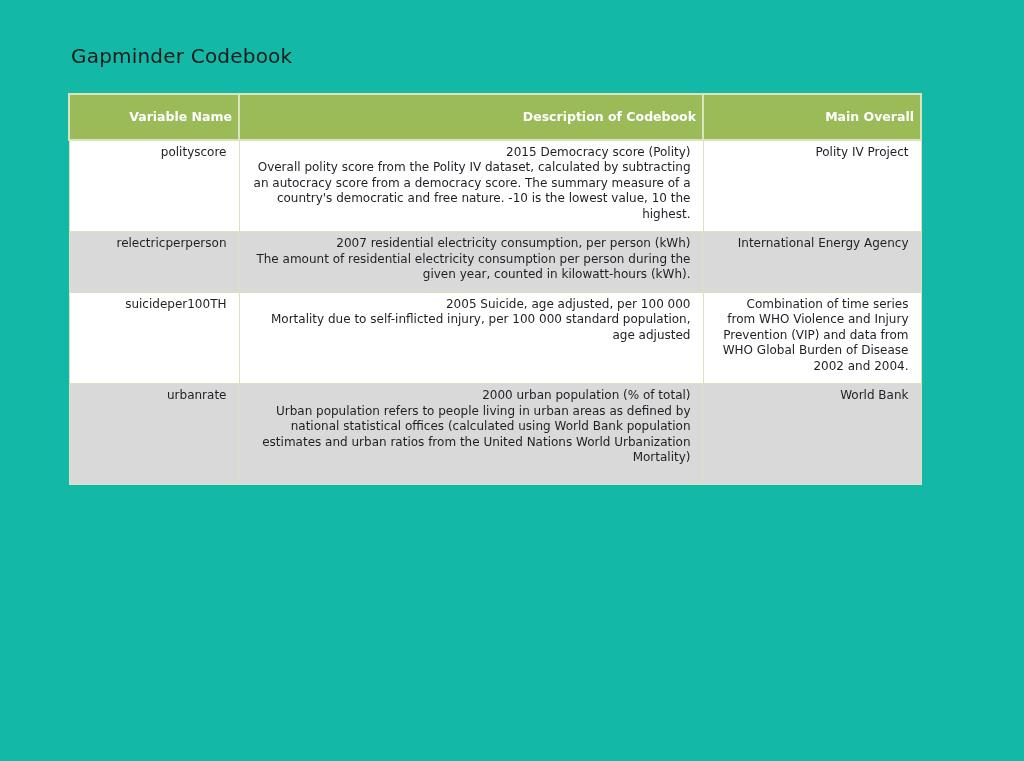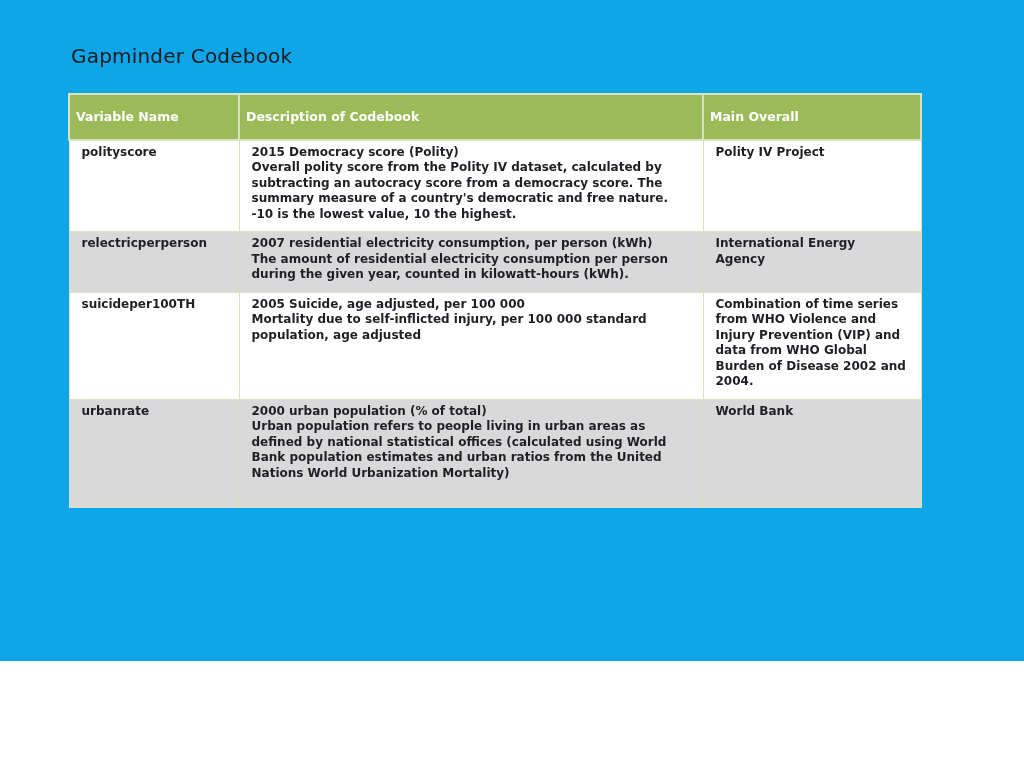--- a/index.html
+++ b/index.html
@@ -10,22 +10,22 @@
   body {
     width: 1024px;
     height: 761px;
     font-family: "DejaVu Sans", "Liberation Sans", sans-serif;
     color: var(--text, #1f1f26);
     overflow: hidden;
   }
   .page {
     position: relative;
     width: 1024px;
-    height: 661px;
-    background: #0ea5e9;
+    height: 761px;
+    background: #14b8a6;
   }
   .page-title {
     position: absolute;
     left: 71px;
     top: 44px;
     font-size: 20px;
     font-weight: 400;
     color: #1c1c1c;
     letter-spacing: 0.2px;
   }
@@ -41,34 +41,33 @@
   }
   .codebook-table col.col-variable { width: 170px; }
   .codebook-table col.col-description { width: 464px; }
   .codebook-table col.col-source { width: 218px; }
 
   .codebook-table th {
     background: var(--header_bg, #9bbb59);
     color: var(--header_text, #ffffff);
     font-weight: 700;
     font-size: 12.5px;
-    text-align: left;
+    text-align: right;
     padding: 14px 6px;
     border: 2px solid var(--border, #d7e4bd);
   }
   .codebook-table td {
     vertical-align: top;
-    text-align: left;
+    text-align: right;
     padding: 4px 12px 9px 12px;
     border: 1.5px solid var(--border, #d7e4bd);
-    font-weight: bold;
   }
   .codebook-table tr.row-even td { background: var(--row_bg, #ffffff); }
   .codebook-table tr.row-odd  td { background: var(--row_alt_bg, #d9d9d9); }
-  .codebook-table tr.row-last td { padding-bottom: 26px; }
+  .codebook-table tr.row-last td { padding-bottom: 18px; }
 
   .indicator-title { display: block; }
   .indicator-description { display: block; }
 </style>
 </head>
 <body>
 
 <div class="page">
 
   <div class="page-title">Gapminder Codebook</div>

